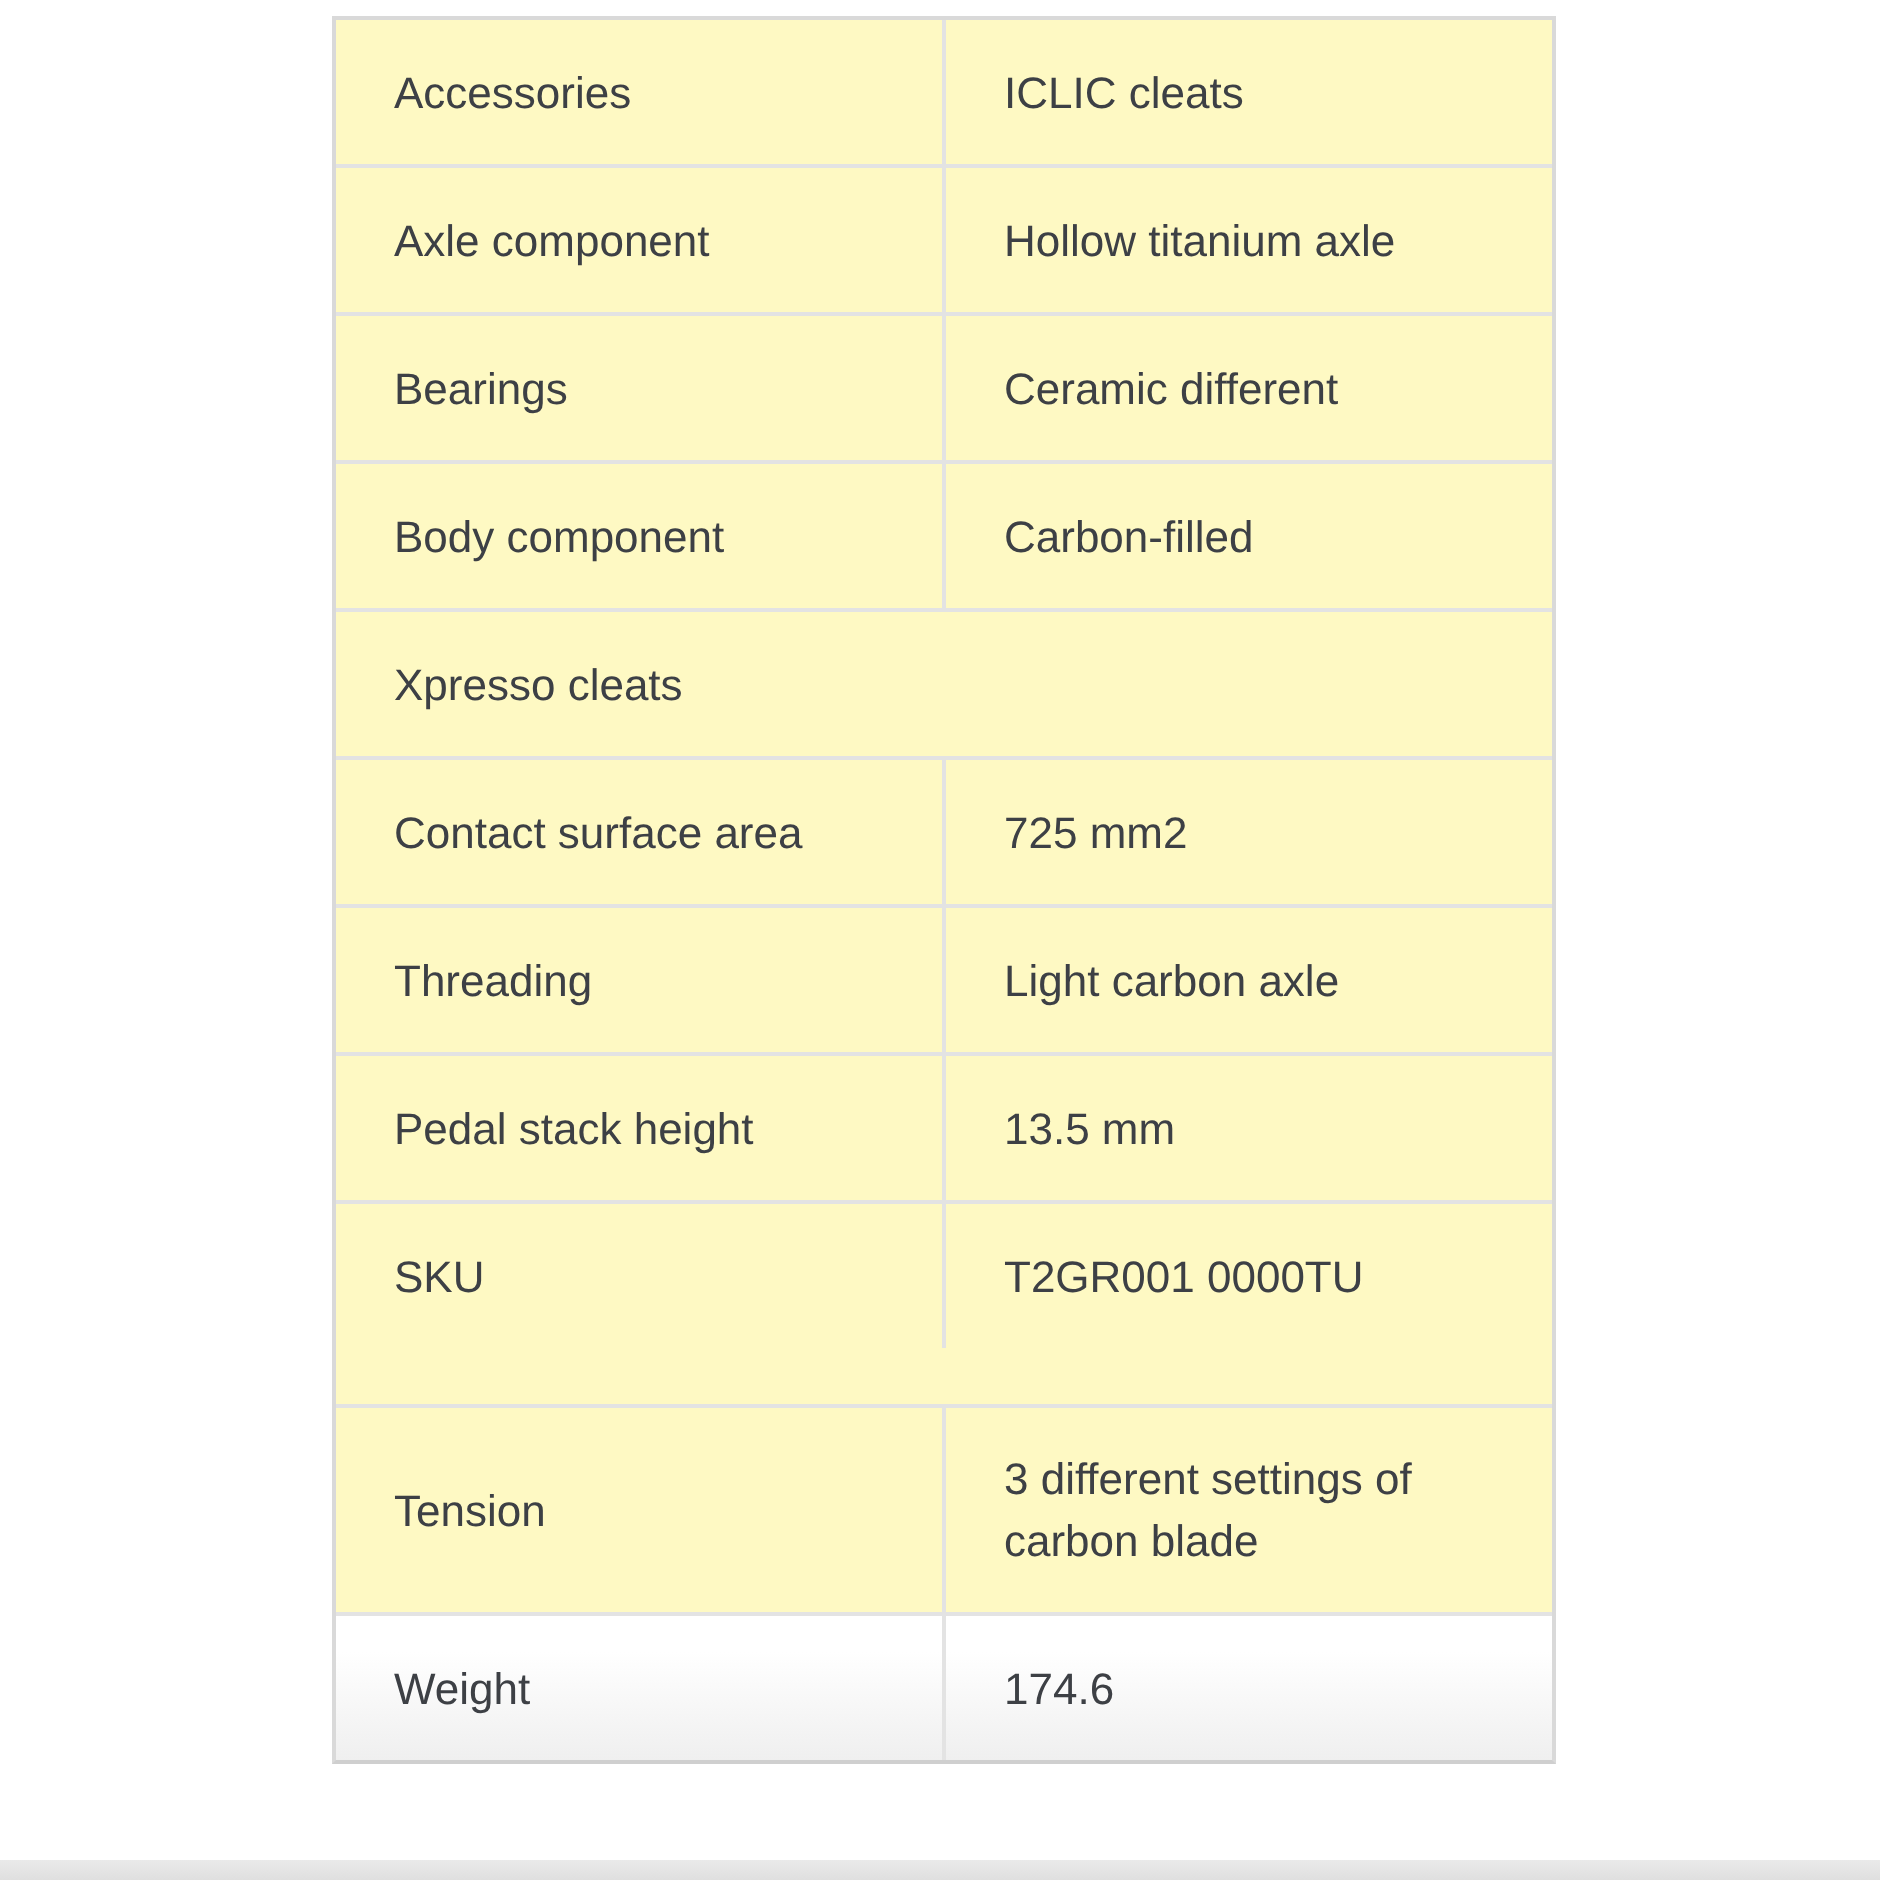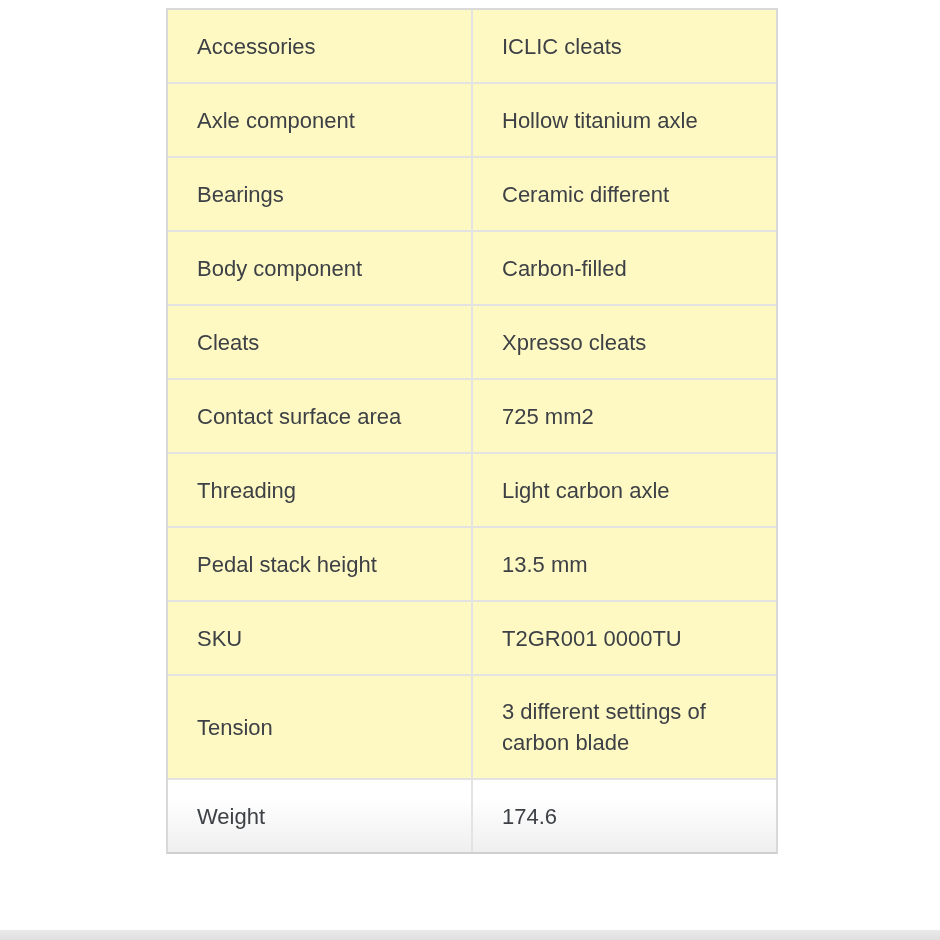--- a/index.html
+++ b/index.html
@@ -27,20 +27,21 @@
     display: flex;
     align-items: stretch;
     min-height: 72px;
   }
   .spec-row + .spec-row {
     border-top: 2px solid #e3e3e3;
     justify-content: flex-end;
   }
   .spec-row.tall {
     min-height: 102px;
+    margin-top: 28px;
   }
   .spec-row.fade-bottom {
     background: linear-gradient(180deg, #ffffff 25%, #efefef 100%);
   }
   .spec-cell {
     display: flex;
     align-items: center;
     box-sizing: border-box;
     color: #3d4045;
     font-size: 22px;
@@ -88,21 +89,20 @@
     <div class="spec-cell label">Bearings</div>
     <div class="spec-cell value">Ceramic different</div>
   </div>
 
   <div class="spec-row">
     <div class="spec-cell label">Body component</div>
     <div class="spec-cell value">Carbon-filled</div>
   </div>
 
   <div class="spec-row">
-    <div class="spec-cell label">Cleats</div>
     <div class="spec-cell value">Xpresso cleats</div>
   </div>
 
   <div class="spec-row">
     <div class="spec-cell label">Contact surface area</div>
     <div class="spec-cell value">725 mm2</div>
   </div>
 
   <div class="spec-row">
     <div class="spec-cell label">Threading</div>

